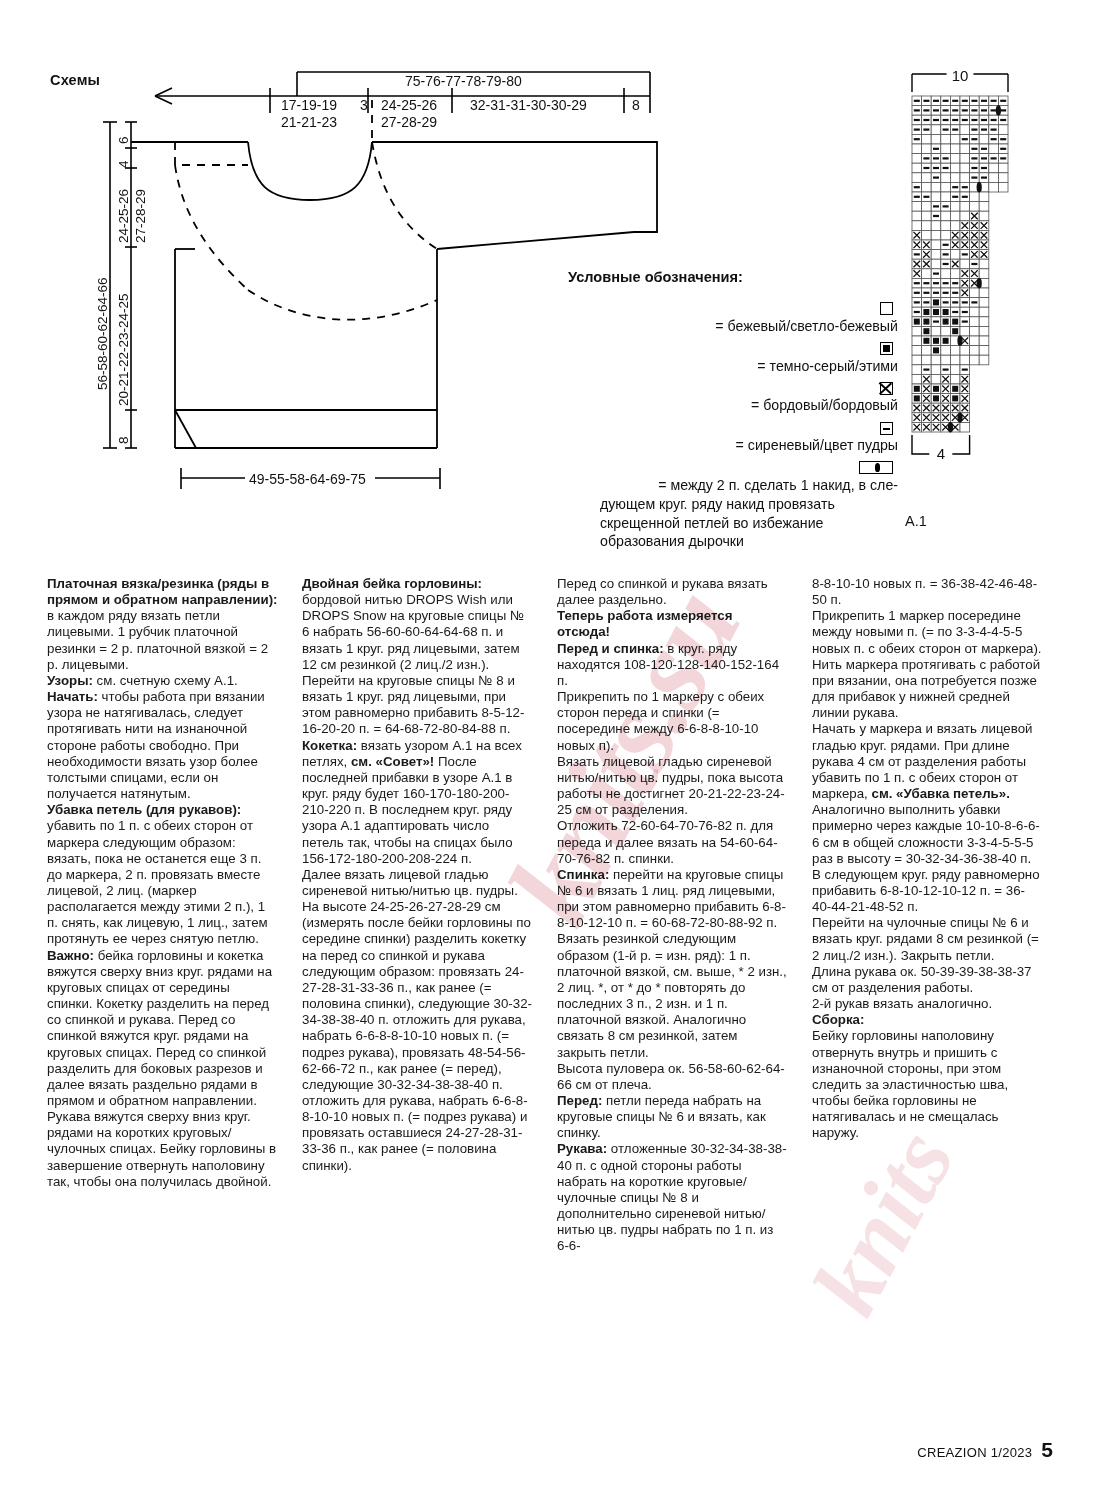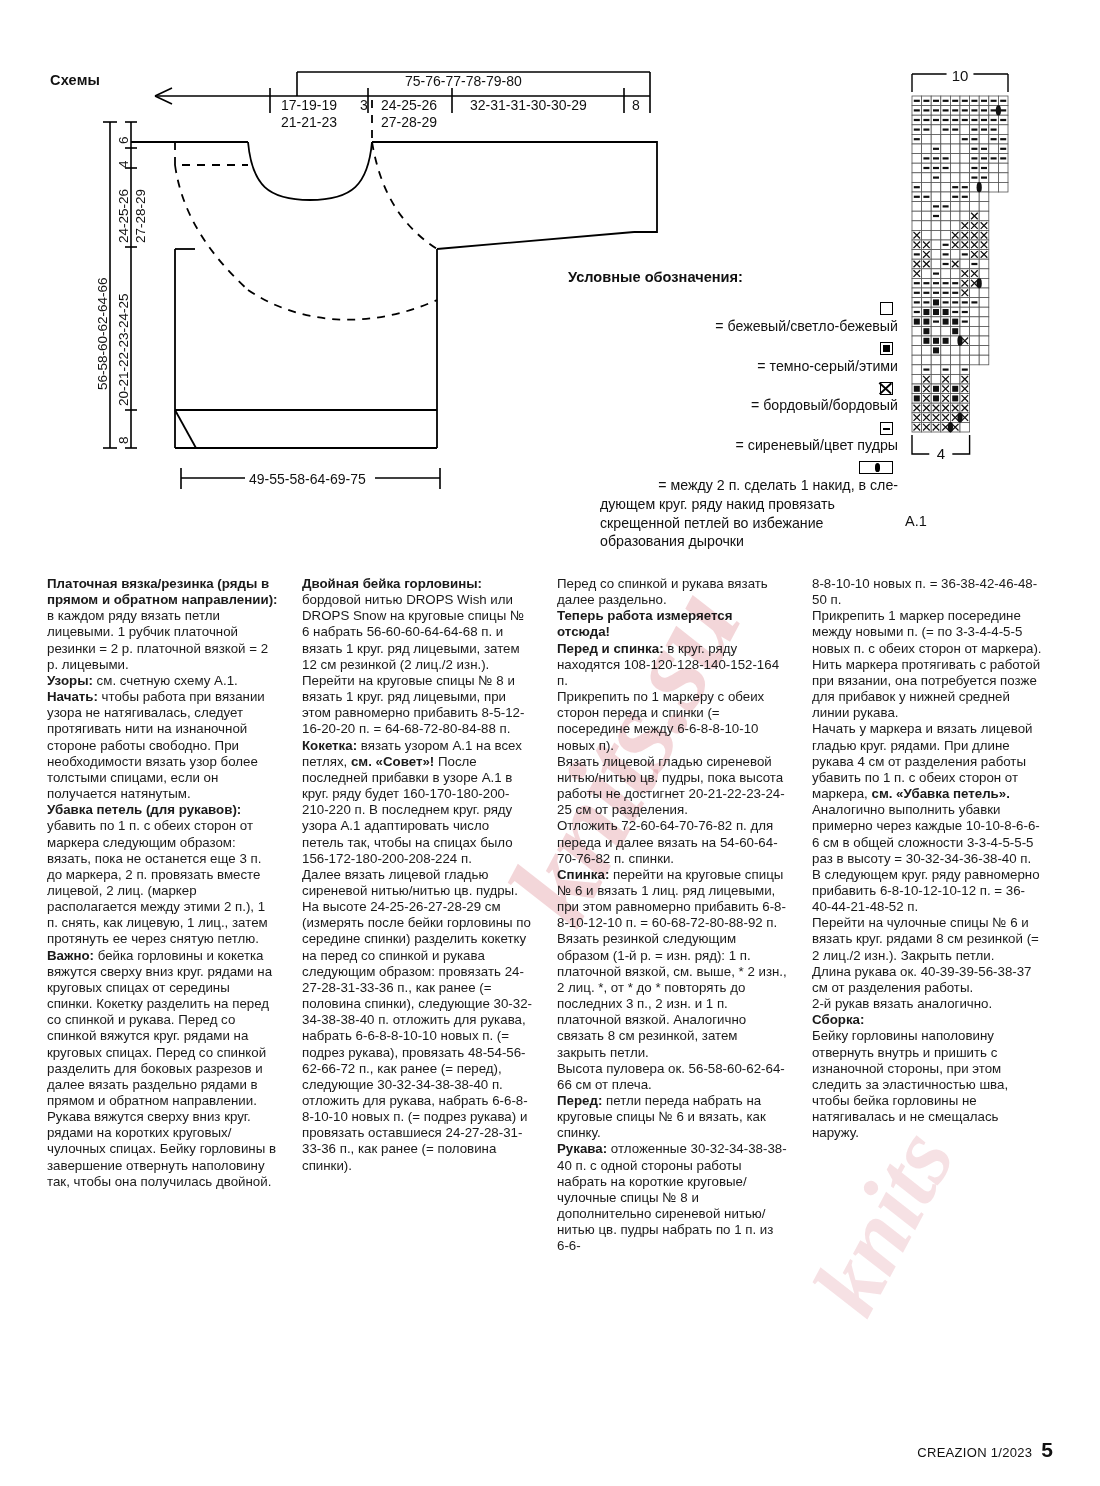--- a/index.html
+++ b/index.html
@@ -742,21 +742,21 @@
       <p><b>Перед:</b> петли переда набрать на круговые спицы № 6 и вязать, как спинку.</p>
       <p><b>Рукава:</b> отложенные 30-32-34-38-38-40 п. с одной стороны работы набрать на короткие круговые/чулочные спицы № 8 и дополнительно сиреневой нитью/нитью цв. пудры набрать по 1 п. из 6-6-</p>
     </div>
   <div class="col">
       <p>8-8-10-10 новых п. = 36-38-42-46-48-50 п.</p>
       <p>Прикрепить 1 маркер посередине между новыми п. (= по 3-3-4-4-5-5 новых п. с обеих сторон от маркера). Нить маркера протягивать с работой при вязании, она потребуется позже для прибавок у нижней средней линии рукава.</p>
       <p>Начать у маркера и вязать лицевой гладью круг. рядами. При длине рукава 4 см от разделения работы убавить по 1 п. с обеих сторон от маркера, <b>см. «Убавка петель».</b></p>
       <p>Аналогично выполнить убавки примерно через каждые 10-10-8-6-6-6 см в общей сложности 3-3-4-5-5-5 раз в высоту = 30-32-34-36-38-40 п.</p>
       <p>В следующем круг. ряду равномерно прибавить 6-8-10-12-10-12 п. = 36-40-44-21-48-52 п.</p>
       <p>Перейти на чулочные спицы № 6 и вязать круг. рядами 8 см резинкой (= 2 лиц./2 изн.). Закрыть петли.</p>
-      <p>Длина рукава ок. 40-39-39-56-38-37 см от разделения работы.</p>
+      <p>Длина рукава ок. 50-39-39-38-38-37 см от разделения работы.</p>
       <p>2-й рукав вязать аналогично.</p>
       <p><b>Сборка:</b></p>
       <p>Бейку горловины наполовину отвернуть внутрь и пришить с изнаночной стороны, при этом следить за эластичностью шва, чтобы бейка горловины не натягивалась и не смещалась наружу.</p>
     </div>
 </div>
 
 <div id="footer">
   <span class="fname">CREAZION 1/2023</span>
   <span class="fpage">5</span>
 </div>

